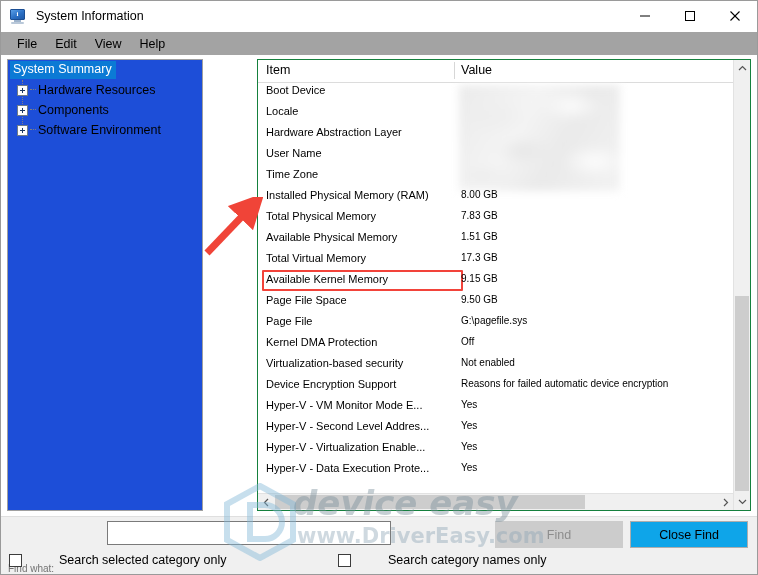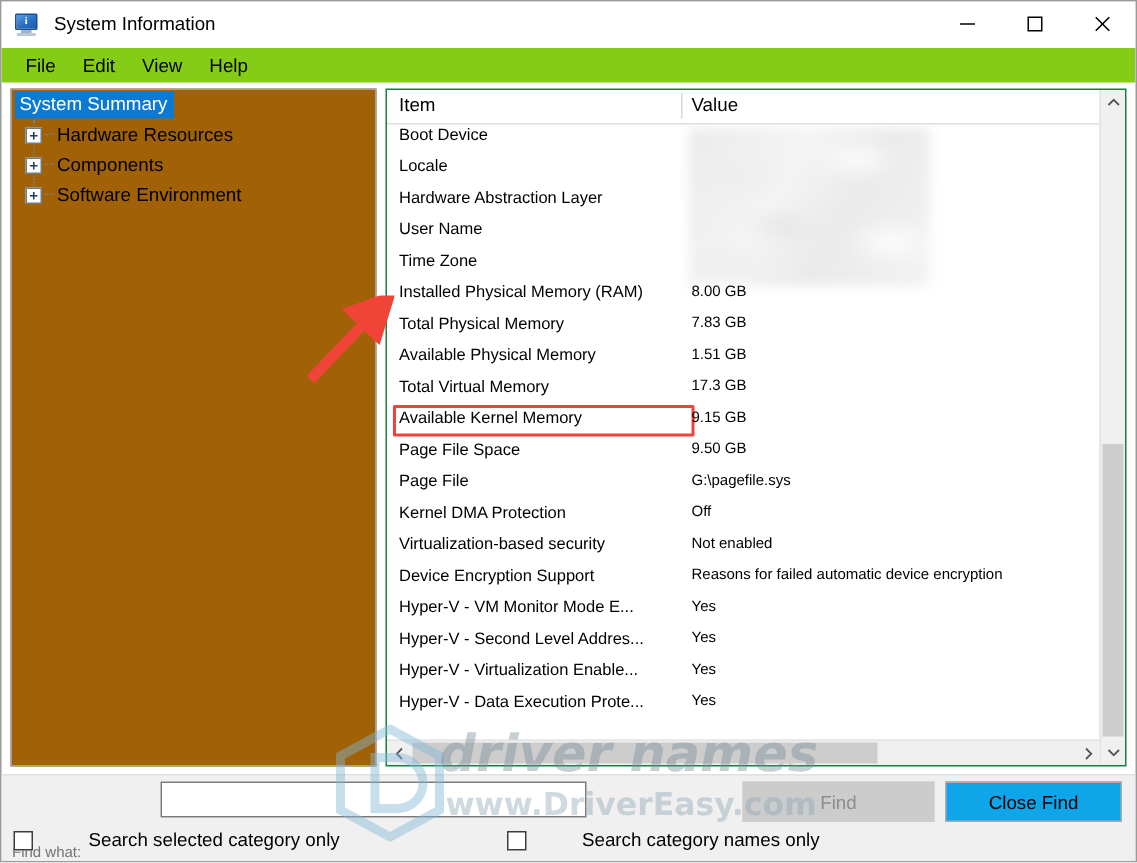--- a/index.html
+++ b/index.html
@@ -88,21 +88,21 @@
     justify-content: center;
     flex: 0 0 auto;
   }
   .winbtn svg { display: block; }
 
   
   #menubar {
     position: absolute;
     left: 0; top: 31px;
     width: 756px; height: 23px;
-    background: #84cc16;
+    background: #a3a3a3;
     display: flex;
     align-items: center;
     padding-left: 7px;
     box-sizing: border-box;
   }
   .menuitem {
     padding: 2px 9px;
     font-size: 12.5px;
     color: #000;
     cursor: default;
@@ -112,23 +112,23 @@
   #body-area {
     position: absolute;
     left: 0; top: 54px;
     width: 756px; height: 460px;
   }
 
   
   #tree-pane {
     position: absolute;
     left: 6px; top: 4px;
-    width: 244px; height: 452px;
+    width: 196px; height: 452px;
     border: 1px solid #a0a0a0;
-    background: #a16207;
+    background: #1d4ed8;
     box-sizing: border-box;
     overflow: hidden;
   }
   .tree-row {
     height: 20px;
     display: flex;
     align-items: center;
     position: relative;
     white-space: nowrap;
   }
@@ -642,17 +642,17 @@
   <div class="cbrow" id="cb-cat-names">
     <span class="cbox"></span>
     <span>Search category names only</span>
   </div>
 
   <div id="watermark">
     <svg id="wm-logo" width="74" height="78" viewBox="0 0 74 78">
       <polygon points="37,3 70,21 70,57 37,75 4,57 4,21" fill="none" stroke="rgba(130,185,215,0.45)" stroke-width="6"></polygon>
       <path d="M27,22 L42,22 A17,17 0 0 1 42,56 L27,56 Z" fill="none" stroke="rgba(130,185,215,0.45)" stroke-width="6"></path>
     </svg>
-    <div id="wm-title">driver names</div>
+    <div id="wm-title">device easy</div>
     <div id="wm-url">www.DriverEasy.com</div>
   </div>
 
 </div>
 
 </body></html>

